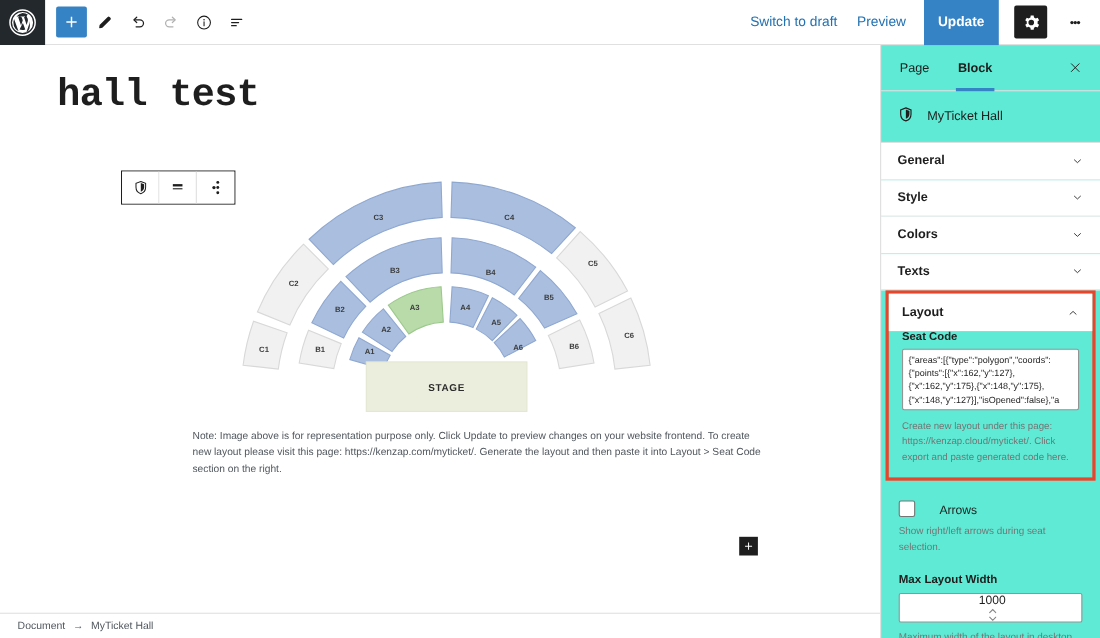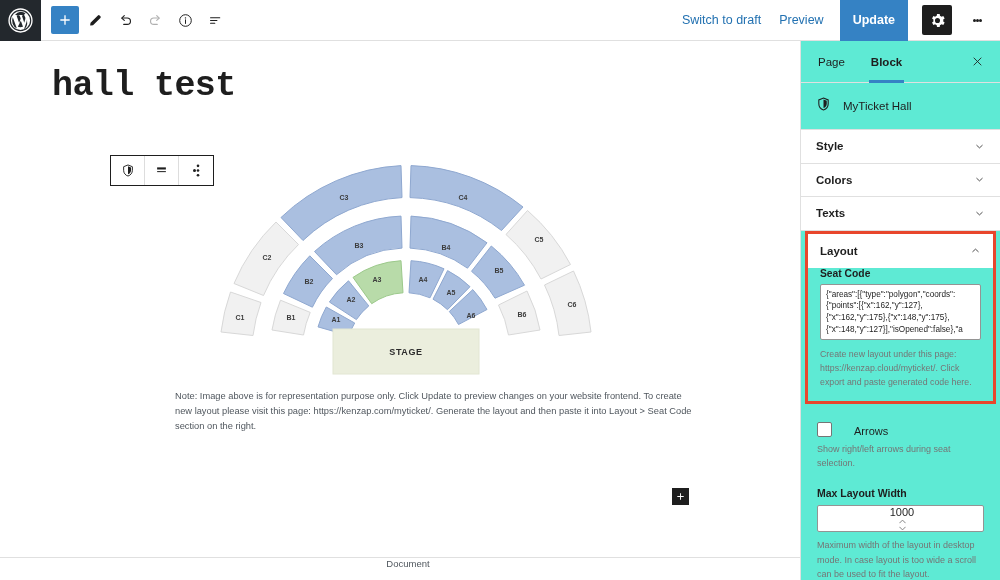--- a/index.html
+++ b/index.html
@@ -187,21 +187,21 @@
     display: flex; align-items: center; justify-content: space-between;
     padding: 0 6px 0 9px; font-size: 11px; color: #1e1e1e; background: #fff; flex-direction: column;
   }
   .spinner { display: flex; flex-direction: column; gap: 2px; align-items: center; opacity: .55; }
 
   
   .footer {
     position: absolute; left: 0; bottom: 0; width: 800px; height: 23px;
     border-top: 1px solid #e0e0e0; background: #fff;
     display: flex; align-items: center; padding-left: 16px; gap: 7px;
-    font-size: 9.5px; color: #50575e; flex-direction: column;
+    font-size: 9.5px; color: #50575e;
   }
 </style>
 </head>
 <body>
 
 <div class="topbar">
   <div class="wp-logo">
     <svg width="25" height="25" viewBox="0 0 24 24" aria-hidden="true">
       <circle cx="12" cy="12" r="11" fill="none" stroke="#fff" stroke-width="1.3"></circle>
       <path d="M12 2.8a9.2 9.2 0 100 18.4 9.2 9.2 0 000-18.4zm0 .9c1.9 0 3.6.7 4.9 1.8h-.2c-.6 0-1.1.5-1.1 1.1 0 .5.3.9.6 1.5.2.4.5 1 .5 1.8 0 .5-.2 1.2-.5 2.1l-.6 2.1-2.3-6.8c.4 0 .7-.1.7-.1.3 0 .3-.5 0-.5 0 0-1.1.1-1.8.1-.6 0-1.7-.1-1.7-.1-.4 0-.4.5 0 .5 0 0 .3 0 .7.1l1 2.8-1.5 4.4-2.5-7.2c.4 0 .7-.1.7-.1.3 0 .3-.5 0-.5 0 0-1.1.1-1.8.1h-.4A8.3 8.3 0 0112 3.7zM4.6 8.9l3.9 10.7A8.3 8.3 0 014.6 8.9zm7.7 3.4l2 5.5c0 .1 0 .1.1.2a8.3 8.3 0 01-5 .1l2.9-5.8zm6 .5a8.3 8.3 0 01-3.1 8l2.4-6.9c.4-1.1.6-2 .6-2.8v-.4c.1.7.1 1.4.1 2.1z" fill="#fff"></path>
@@ -393,20 +393,26 @@
       <span>
         <svg width="15" height="16" viewBox="0 0 24 24">
             <path d="M12 2.5l7.5 3v6.2c0 4.6-3.1 8.6-7.5 9.8-4.4-1.2-7.5-5.2-7.5-9.8V5.5z" fill="none" stroke="#1e1e1e" stroke-width="1.7"></path>
             <path d="M12 4.8l5.2 2.1v4.5c0 3.2-2.1 6-5.2 7z" fill="#1e1e1e"></path>
           </svg>
       </span>
       <span class="sb-blockname">MyTicket Hall</span>
     </div>
 
     <div class="accordion">
+      <span>General</span>
+      <svg class="chev" viewBox="0 0 24 24">
+          <path d="M6 9.5l6 5.5 6-5.5" fill="none" stroke="#1e1e1e" stroke-width="1.7" stroke-linecap="round" stroke-linejoin="round"></path>
+        </svg>
+    </div>
+    <div class="accordion">
       <span>Style</span>
       <svg class="chev" viewBox="0 0 24 24">
           <path d="M6 9.5l6 5.5 6-5.5" fill="none" stroke="#1e1e1e" stroke-width="1.7" stroke-linecap="round" stroke-linejoin="round"></path>
         </svg>
     </div>
     <div class="accordion">
       <span>Colors</span>
       <svg class="chev" viewBox="0 0 24 24">
           <path d="M6 9.5l6 5.5 6-5.5" fill="none" stroke="#1e1e1e" stroke-width="1.7" stroke-linecap="round" stroke-linejoin="round"></path>
         </svg>

